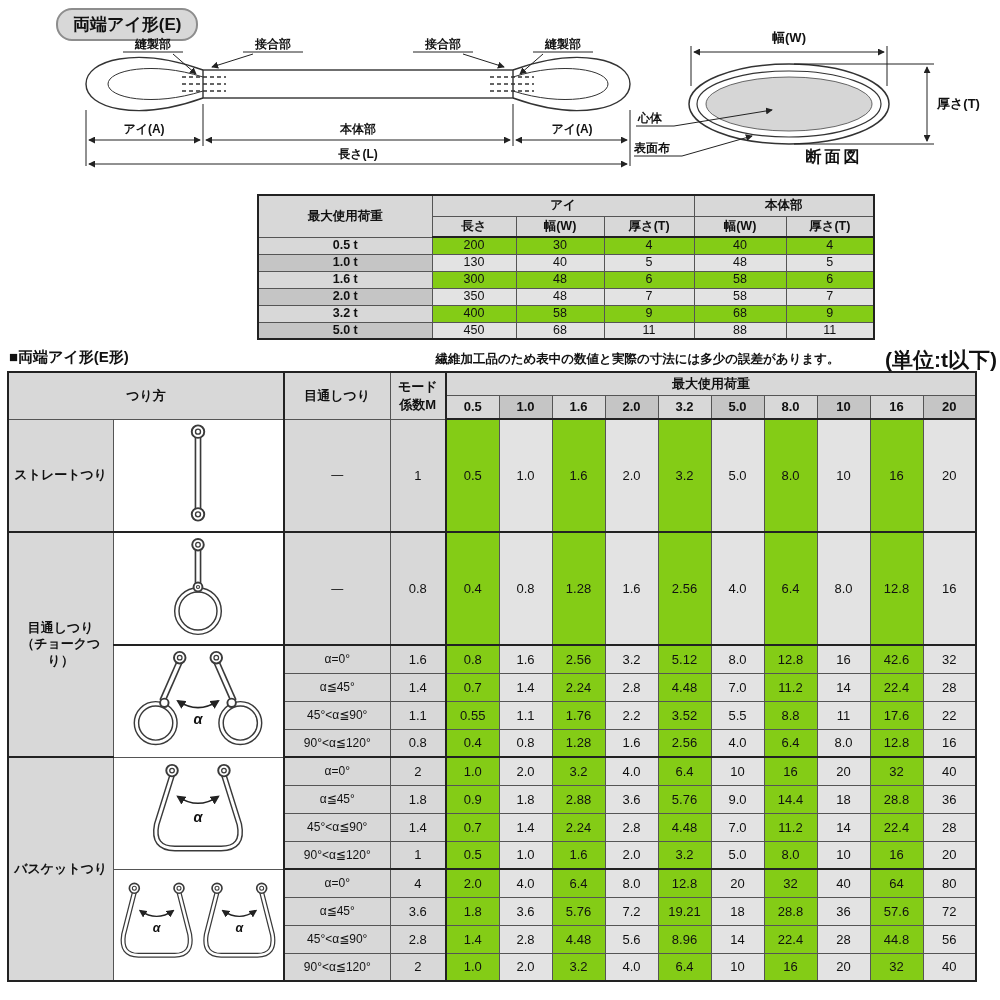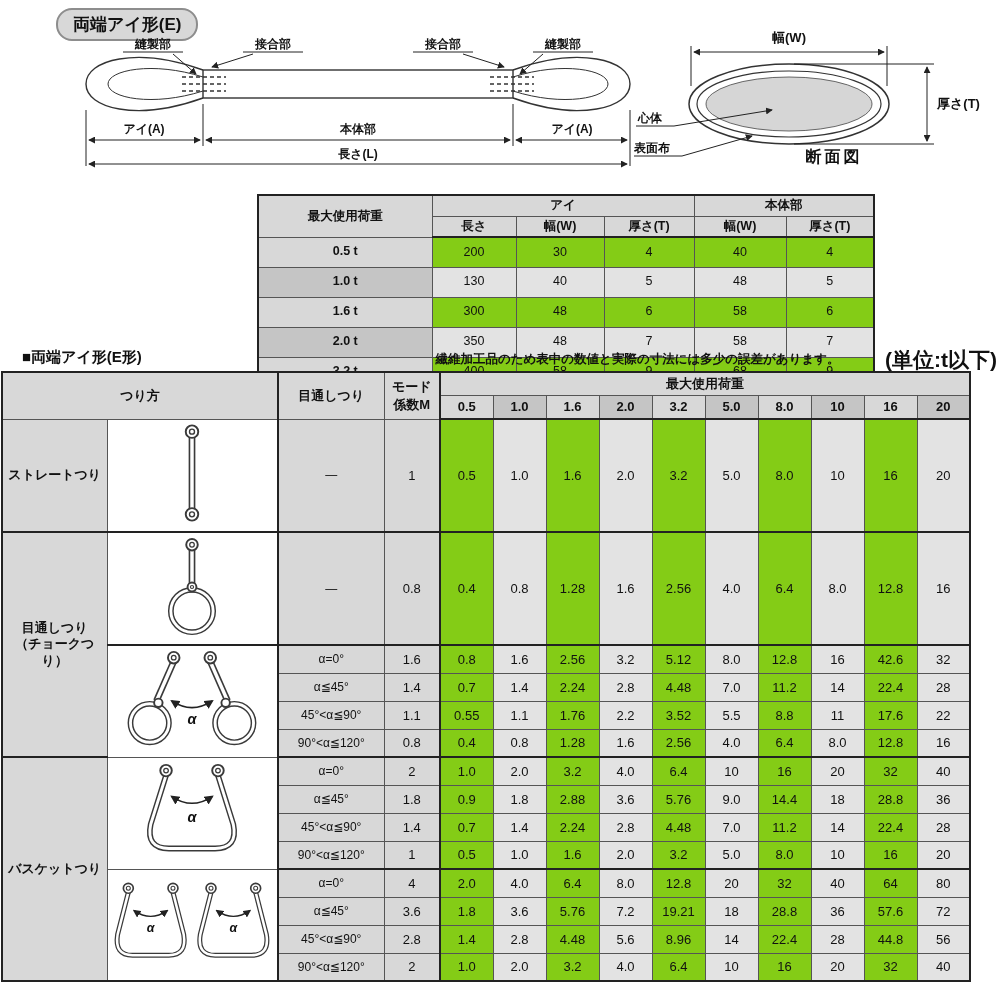--- a/index.html
+++ b/index.html
@@ -10,34 +10,34 @@
          border-radius:16px;padding:3px 15px;font-size:17px;font-weight:bold;}
   svg text{font-family:"Liberation Sans","DejaVu Sans",sans-serif;fill:#111;}
 
   table{border-collapse:collapse;table-layout:fixed;background:#84cc16;}
 
   
   .spec{left:257px;top:194px;width:616px;border:2px solid var(--outer);}
   .spec th,.spec td{border:1px solid var(--border);text-align:center;padding:0;
                     font-size:12.5px;line-height:1.05;overflow:hidden;}
   .spec thead tr{height:21px;}
-  .spec tbody tr{height:30px;}
+  .spec tbody tr{height:17px;}
   .spec thead th{background:var(--header-bg);font-weight:bold;}
   .spec thead tr:last-child th{border-bottom:2px solid var(--outer);}
   .spec td.loadcol{font-weight:bold;}
   .spec .ltshade{background:var(--header-bg);}
   .spec .dkshade{background:var(--subheader-shade);}
   .spec .rowshade{background:var(--row-shade);}
 
-  .sec-title{left:22px;top:348px;font-size:15px;font-weight:bold;}
+  .sec-title{left:9px;top:348px;font-size:15px;font-weight:bold;}
   .note{left:400px;top:351px;width:475px;text-align:center;font-size:12.5px;font-weight:600;}
   .unit{left:870px;top:346px;width:127px;text-align:right;font-size:21px;font-weight:bold;}
 
   
-  .loadt{left:1px;top:371px;width:968px;border:2px solid var(--outer);padding-left:24px;}
+  .loadt{left:7px;top:371px;width:968px;border:2px solid var(--outer);padding-left:24px;}
   .loadt th,.loadt td{border:1px solid var(--border);text-align:center;
                       vertical-align:middle;padding:0;overflow:hidden;}
   .loadt thead th{background:var(--header-bg);font-weight:bold;font-size:13px;}
   .loadt thead tr:first-child{height:23px;}
   .loadt thead tr:last-child{height:24px;}
   .loadt thead tr:last-child th{border-bottom:2px solid var(--outer);}
   .loadt thead .cap-shade{background:var(--subheader-shade);}
   .r-tall{height:113px;}
   .r-slim{height:28px;}
   td.cat{background:var(--header-bg);font-weight:bold;font-size:13px;line-height:1.25;text-align:center;}

